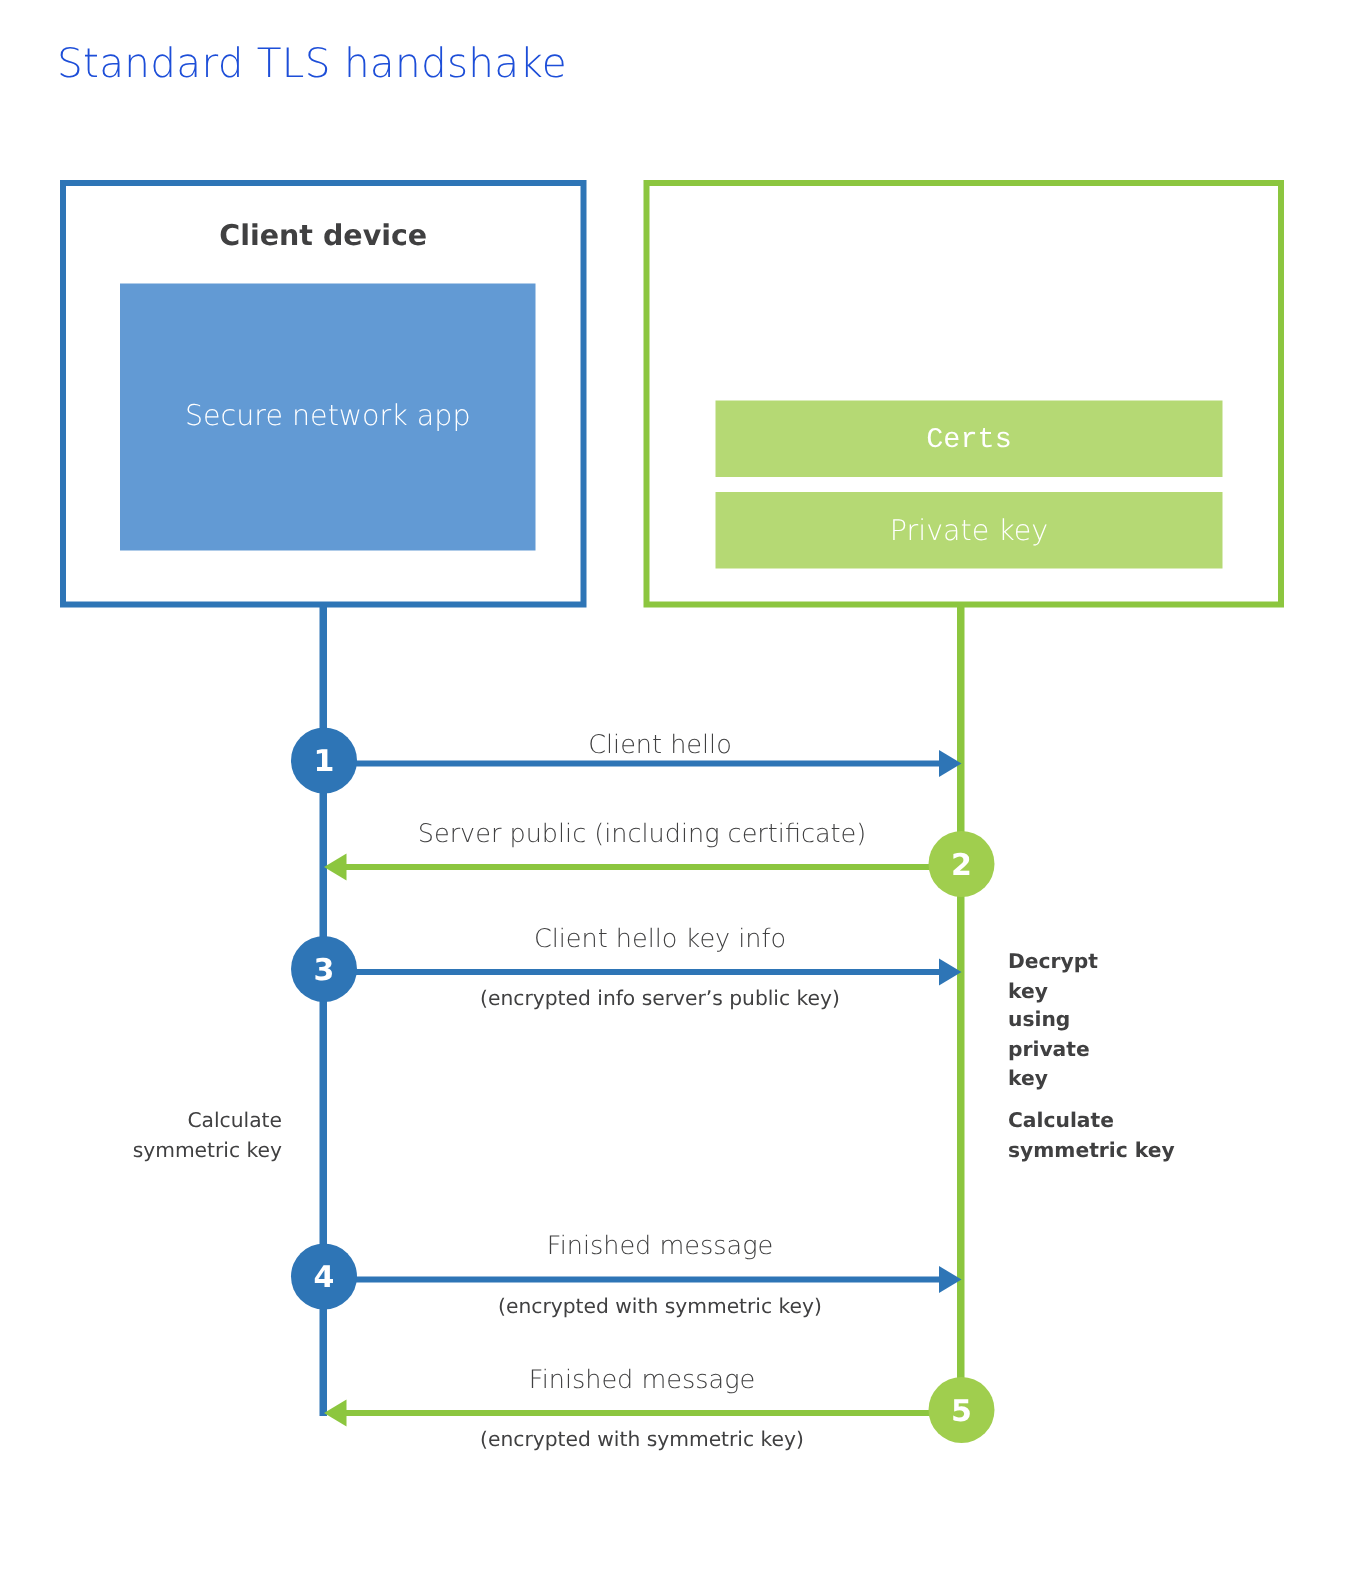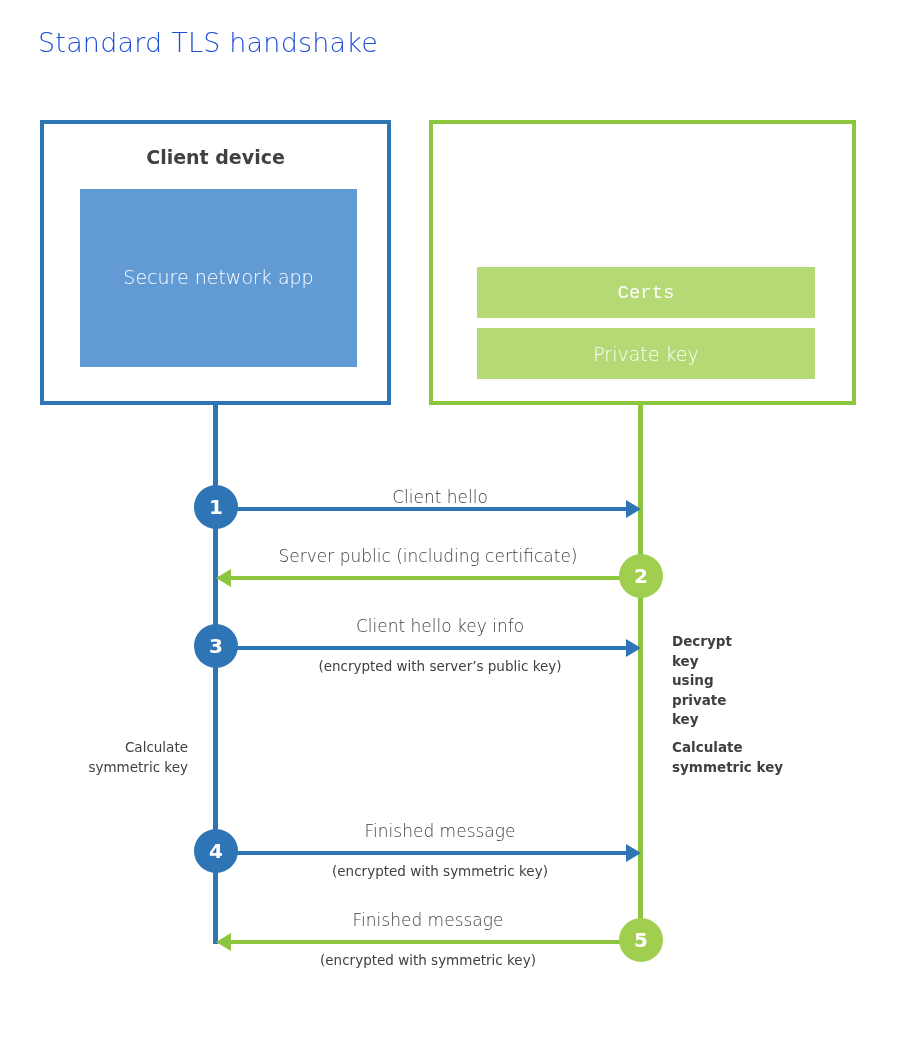--- a/index.html
+++ b/index.html
@@ -117,21 +117,21 @@
     <div class="msg-label" style="left:238px;width:380px;top:-30px;">Server public (including certificate)</div>
     <div class="arrow-line green" style="left:230px;width:395px;"></div>
     <div class="arrow-head green left" style="left:216px;"></div>
     <div class="step-circle green" style="left:619px;top:-22px;">2</div>
   </div>
 
   <div class="msg" style="left:0;top:646px;">
     <div class="msg-label" style="left:238px;width:404px;top:-30px;">Client hello key info</div>
     <div class="arrow-line blue" style="left:216px;width:411px;"></div>
     <div class="arrow-head blue right" style="left:626px;"></div>
-    <div class="msg-sub" style="left:238px;width:404px;top:12px;">(encrypted with server’s public key)</div>
+    <div class="msg-sub" style="left:238px;width:404px;top:12px;">(encrypted info server’s public key)</div>
     <div class="step-circle blue" style="left:194px;top:-22px;">3</div>
     <div class="note right-side" style="left:672px;top:-14px;">Decrypt key using
 private key</div>
   </div>
 
   <div class="note left-side" style="left:30px;width:158px;top:738px;">Calculate
 symmetric key</div>
   <div class="note right-side" style="left:672px;width:190px;top:738px;">Calculate
 symmetric key</div>
 

